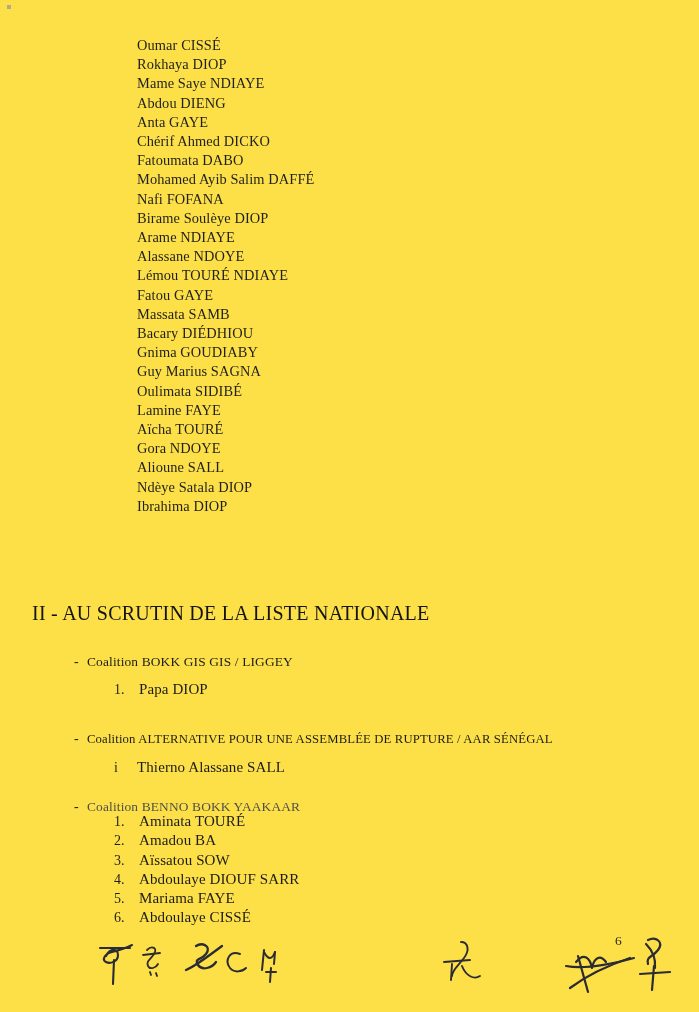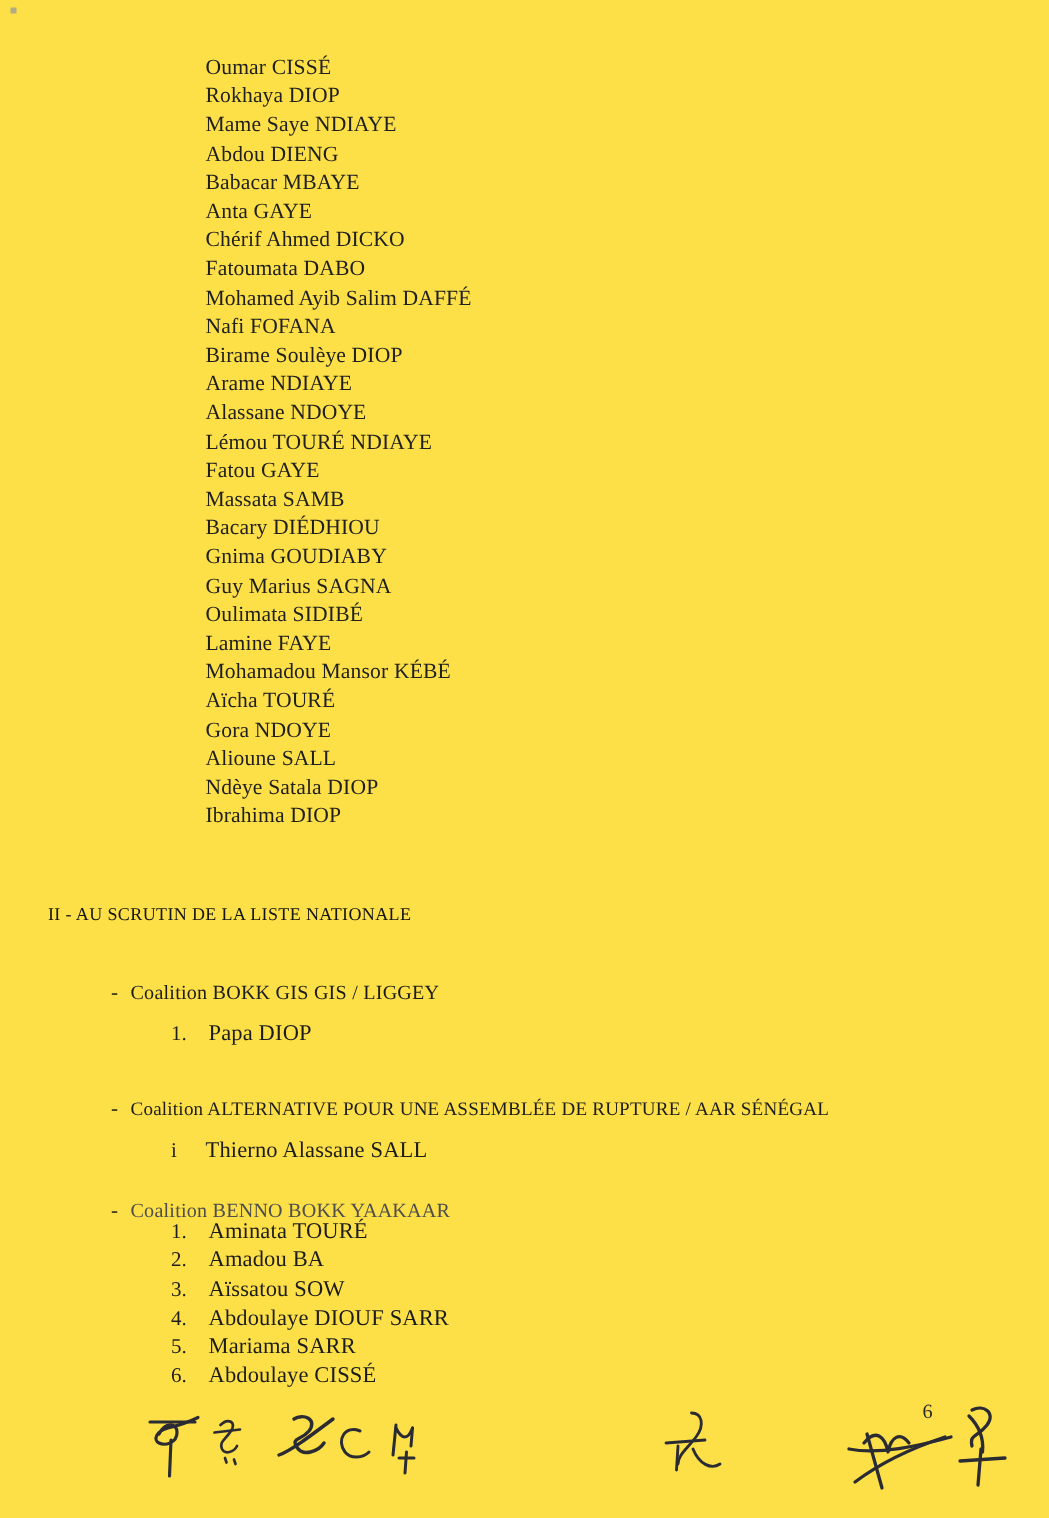--- a/index.html
+++ b/index.html
@@ -46,21 +46,21 @@
     letter-spacing: .1px;
     color: #1f1f1f;
     white-space: nowrap;
   }
 
   
   .section-heading {
     position: absolute;
     left: 32px;
     top: 602px;
-    font-size: 12px;
+    font-size: 20px;
     letter-spacing: .25px;
     color: #141414;
     white-space: nowrap;
   }
 
   
   .coalition {
     position: absolute;
     display: flex;
     align-items: baseline;
@@ -138,38 +138,36 @@
 
 <div id="page">
 
   <div class="speck"></div>
 
   <ul class="name-list">
     <li>Oumar CISSÉ</li>
     <li>Rokhaya DIOP</li>
     <li>Mame Saye NDIAYE</li>
     <li>Abdou DIENG</li>
-    <li>Babacar MBAYE</li>
     <li>Anta GAYE</li>
     <li>Chérif Ahmed DICKO</li>
     <li>Fatoumata DABO</li>
     <li>Mohamed Ayib Salim DAFFÉ</li>
     <li>Nafi FOFANA</li>
     <li>Birame Soulèye DIOP</li>
     <li>Arame NDIAYE</li>
     <li>Alassane NDOYE</li>
     <li>Lémou TOURÉ NDIAYE</li>
     <li>Fatou GAYE</li>
     <li>Massata SAMB</li>
     <li>Bacary DIÉDHIOU</li>
     <li>Gnima GOUDIABY</li>
     <li>Guy Marius SAGNA</li>
     <li>Oulimata SIDIBÉ</li>
     <li>Lamine FAYE</li>
-    <li>Mohamadou Mansor KÉBÉ</li>
     <li>Aïcha TOURÉ</li>
     <li>Gora NDOYE</li>
     <li>Alioune SALL</li>
     <li>Ndèye Satala DIOP</li>
     <li>Ibrahima DIOP</li>
   </ul>
 
   <div class="section-heading">II - AU SCRUTIN DE LA LISTE NATIONALE</div>
 
   <div class="coalition coalition-1">
@@ -206,21 +204,21 @@
     <div class="entry">
       <span class="marker">3.</span>
       <span class="ename">Aïssatou SOW</span>
     </div>
     <div class="entry">
       <span class="marker">4.</span>
       <span class="ename">Abdoulaye DIOUF SARR</span>
     </div>
     <div class="entry">
       <span class="marker">5.</span>
-      <span class="ename">Mariama SARR</span>
+      <span class="ename">Mariama FAYE</span>
     </div>
     <div class="entry">
       <span class="marker">6.</span>
       <span class="ename">Abdoulaye CISSÉ</span>
     </div>
   </div>
 
   <div class="page-number">6</div>
 
   <svg class="sig-layer" viewBox="0 0 699 94">

